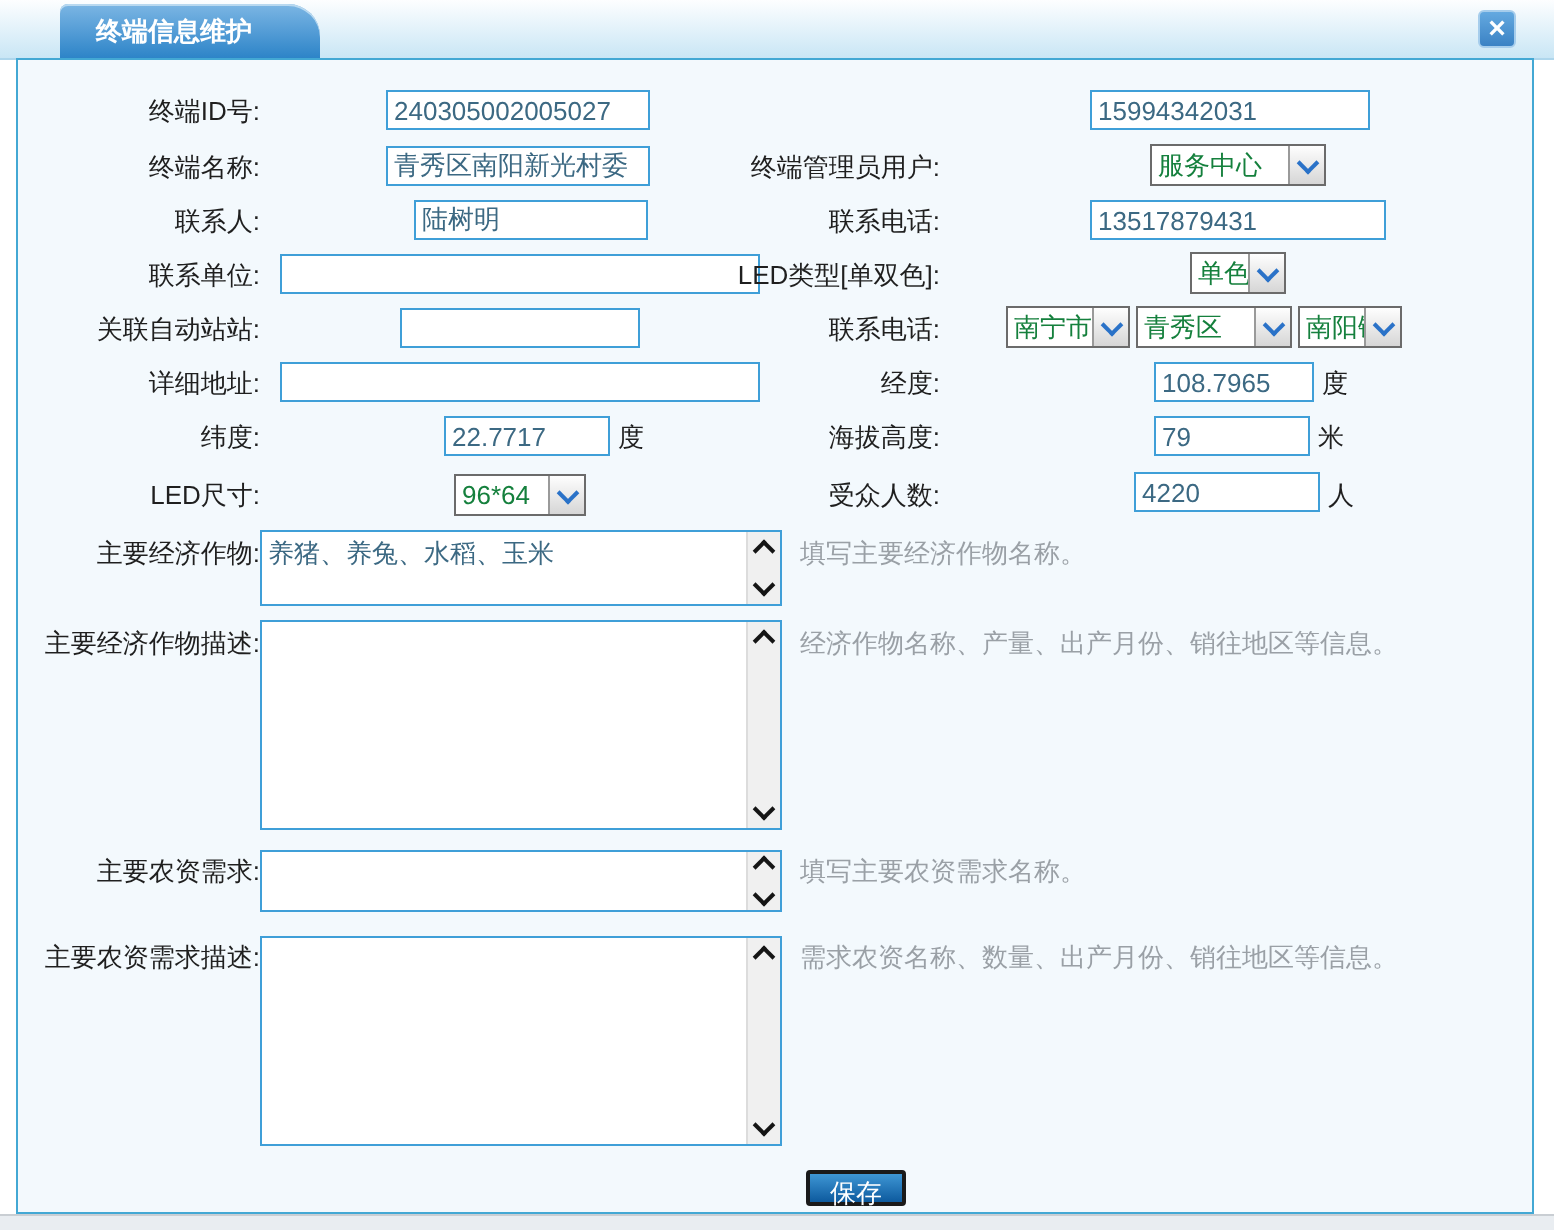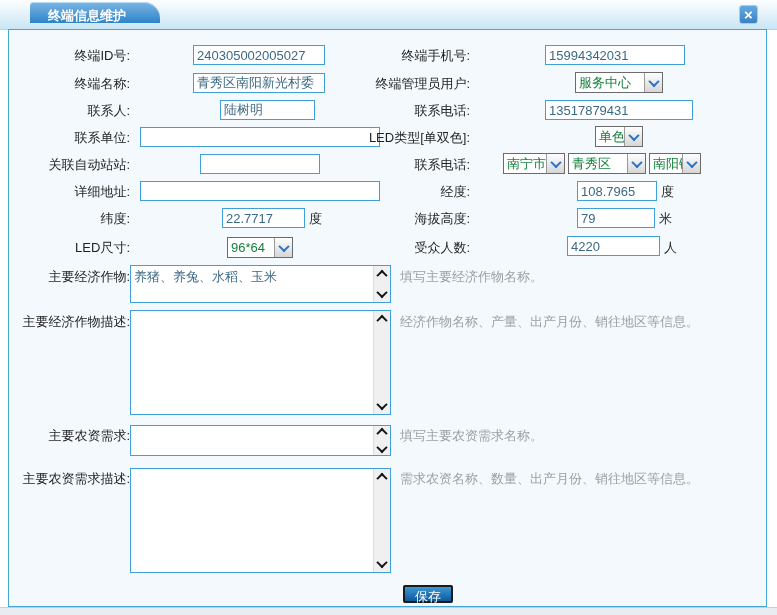--- a/index.html
+++ b/index.html
@@ -1,21 +1,21 @@
 <!DOCTYPE html>
 <html><head>
 <meta charset="utf-8">
 <style>
   html,body{margin:0;padding:0;background:#fff;}
   .stage{position:relative;width:777px;height:615px;background:#fff;overflow:hidden;
          font-family:"Liberation Sans","DejaVu Sans",sans-serif;font-size:13px;}
   
   .titlebar{position:absolute;left:0;top:0;width:777px;height:29px;
             background:linear-gradient(#fdfeff,#c9e6f5);border-bottom:1px solid #aed6ec;}
-  .title-tab{position:absolute;left:30px;top:2px;height:21px;min-width:88px;padding:0 24px 0 18px;
+  .title-tab{position:absolute;left:30px;top:2px;height:27px;min-width:88px;padding:0 24px 0 18px;
              background:linear-gradient(#7cb6e4,#2d84c8);border-radius:4px 16px 0 0;
              color:#fff;font-weight:bold;line-height:27px;box-shadow:inset 0 1px 0 #b9d9f0;}
   .close-btn{position:absolute;left:739px;top:5px;width:19px;height:19px;border:1px solid #a6cdec;
              border-radius:3px;background:linear-gradient(#64a9e0,#3b82c4);color:#fff;
              font-weight:bold;font-size:15px;line-height:17px;text-align:center;cursor:pointer;box-sizing:border-box;}
   
   .panel{position:absolute;left:8px;top:29px;width:759px;height:578px;box-sizing:border-box;
          border:1px solid #43a8d4;background:#f3f9fd;}
   .bottom-strip{position:absolute;left:0;top:607px;width:777px;height:8px;background:#e9edf1;border-top:1px solid #c9ced3;}
   
@@ -55,35 +55,34 @@
     <div class="close-btn">
       <span>×</span>
     </div>
   </div>
 
   <div class="panel"></div>
   <div class="bottom-strip"></div>
 
   <span class="lbl l" style="top:48px">终端ID号:</span>
   <input class="inp" style="left: 193px; top: 45px; width: 132px;" value="240305002005027">
-  <span class="lbl r" style="top:48px">终端手机号:</span>
   <input class="inp" style="left: 545px; top: 45px; width: 140px;" value="15994342031">
 
   <span class="lbl l" style="top:76px">终端名称:</span>
   <input class="inp" style="left: 193px; top: 73px; width: 132px;" value="青秀区南阳新光村委">
   <span class="lbl r" style="top:76px">终端管理员用户:</span>
   <div class="sel" style="left:575px;top:72px;width:88px">
     <span class="sel-val">服务中心</span>
     <span class="sel-btn">
         <i class="chev down"></i>
       </span>
   </div>
 
   <span class="lbl l" style="top:103px">联系人:</span>
-  <input class="inp" style="left: 220px; top: 100px; width: 95px;" value="陆树明">
+  <input class="inp" style="left: 207px; top: 100px; width: 117px;" value="陆树明">
   <span class="lbl r" style="top:103px">联系电话:</span>
   <input class="inp" style="left: 545px; top: 100px; width: 148px;" value="13517879431">
 
   <span class="lbl l" style="top:130px">联系单位:</span>
   <input class="inp" style="left: 140px; top: 127px; width: 240px;" value="">
   <span class="lbl r" style="top:130px">LED类型[单双色]:</span>
   <div class="sel" style="left:595px;top:126px;width:48px">
     <span class="sel-val">单色</span>
     <span class="sel-btn">
         <i class="chev down"></i>

